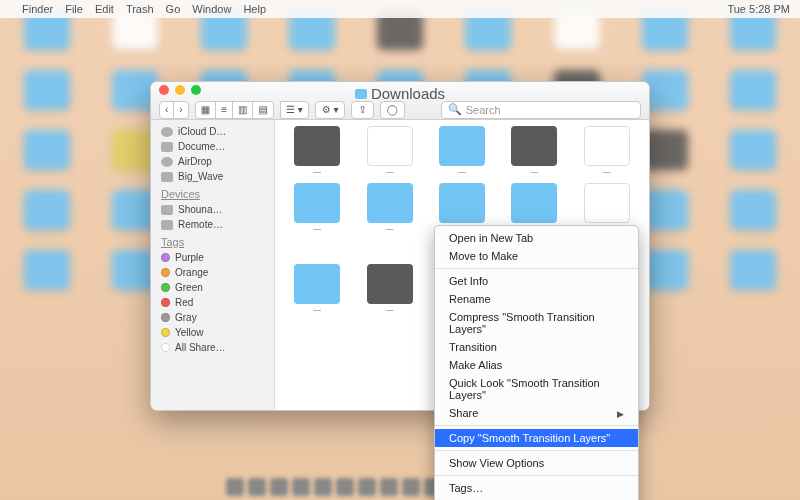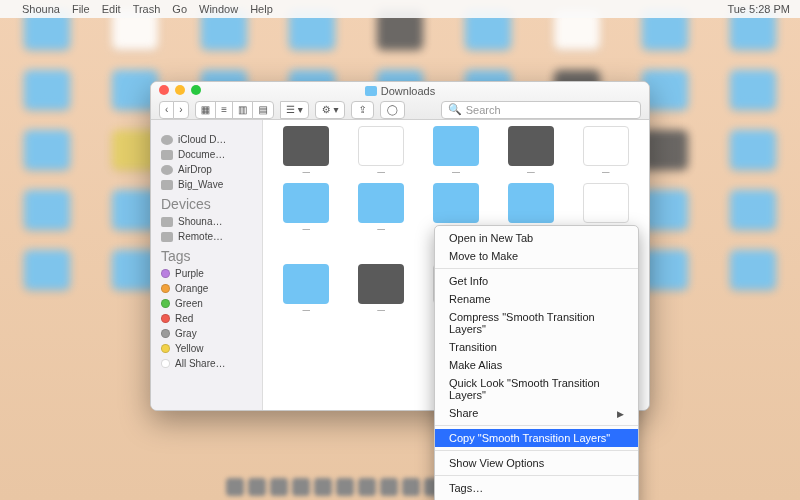--- a/index.html
+++ b/index.html
@@ -54,37 +54,37 @@
     height:38px; background:linear-gradient(#fafafa,#ebebeb);
     border-bottom:1px solid #d0d0d0;
     display:flex; flex-direction:column; gap:2px;
   }
   .titlerow {
     display:flex; align-items:center; height:18px; padding:0 8px;
   }
   .traffic { display:flex; gap:6px; margin-right:auto;}
   .dot { width:10px;height:10px;border-radius:50%; }
   .dot.r{background:#ff5f57;} .dot.y{background:#febc2e;} .dot.g{background:#28c840;}
-  .wtitle { position:absolute; left:0; right:0; top:3px; text-align:center; font-size:11px; color:#555; display:flex; align-items:center; justify-content:center; gap:4px; pointer-events:none;}
+  .wtitle { position:absolute; left:0; right:0; top:3px; text-align:center; font-size:15px; color:#555; display:flex; align-items:center; justify-content:center; gap:4px; pointer-events:none;}
   .wtitle .foldericon{width:12px;height:10px;background:#72c4f4;border-radius:2px;}
   .toolbarrow { display:flex; align-items:center; gap:6px; padding:0 8px; height:20px;}
   .btn { height:18px; border:1px solid #c8c8c8; border-radius:4px; background:#fff; display:flex; align-items:center; justify-content:center; font-size:10px; color:#555; }
   .seg { display:flex; }
   .seg .btn { border-radius:0; margin-left:-1px; padding:0 5px;}
   .seg .btn:first-child{border-radius:4px 0 0 4px;margin-left:0;}
   .seg .btn:last-child{border-radius:0 4px 4px 0;}
   .btn.single{padding:0 6px;}
   .searchwrap { flex:1; display:flex; align-items:center; margin-left:30px;}
   .searchbox { flex:1; height:18px; border:1px solid #c8c8c8; border-radius:4px; background:#fff; display:flex; align-items:center; padding:0 6px; color:#999; gap:4px;}
   .body { flex:1; display:flex; overflow:hidden;}
   .sidebar {
-    width:112px; background:#f2f1f4; border-right:1px solid #ddd;
-    padding:12px 0; overflow:hidden;
-  }
-  .side-sec-label { font-size:14px; color:#888; padding:4px 10px 2px; text-transform:none; }
+    width:124px; background:#f2f1f4; border-right:1px solid #ddd;
+    padding:4px 0; overflow:hidden;
+  }
+  .side-sec-label { font-size:11px; color:#888; padding:4px 10px 2px; text-transform:none;text-decoration:underline; }
   .side-item { display:flex; align-items:center; gap:5px; padding:2px 10px; font-size:10px; color:#444; white-space:nowrap; overflow:hidden; text-overflow:ellipsis;}
   .side-item .ico { width:12px;height:10px;display:inline-block;}
   .side-item .ico.folder{background:#b0b0b0;border-radius:2px;}
   .side-item .ico.cloud{background:#b0b0b0;border-radius:50%;}
   .side-item .ico.air{background:#b0b0b0;border-radius:50%;}
   .side-item .ico.disk{background:#b0b0b0;border-radius:2px;}
   .tagdot{width:9px;height:9px;border-radius:50%;border:1px solid rgba(0,0,0,.15);} 
   .content {
     flex:1; background:#fff; position:relative; overflow:hidden;
     padding:6px 8px;
@@ -174,21 +174,21 @@
       <div class="dicon"></div>
       <div class="dicon"></div>
       <div class="dicon"></div>
       <div class="dicon"></div>
       <div class="dicon"></div>
     </div>
 </div>
 
 <div class="menubar">
   <span class="apple"></span>
-  <span class="menuitem">Shouna</span>
+  <span class="menuitem">Finder</span>
   <span class="menuitem">File</span>
   <span class="menuitem">Edit</span>
   <span class="menuitem">Trash</span>
   <span class="menuitem">Go</span>
   <span class="menuitem">Window</span>
   <span class="menuitem">Help</span>
   <span class="spacer"></span>
   <span class="menuitem">Tue 5:28 PM</span>
 </div>
 

